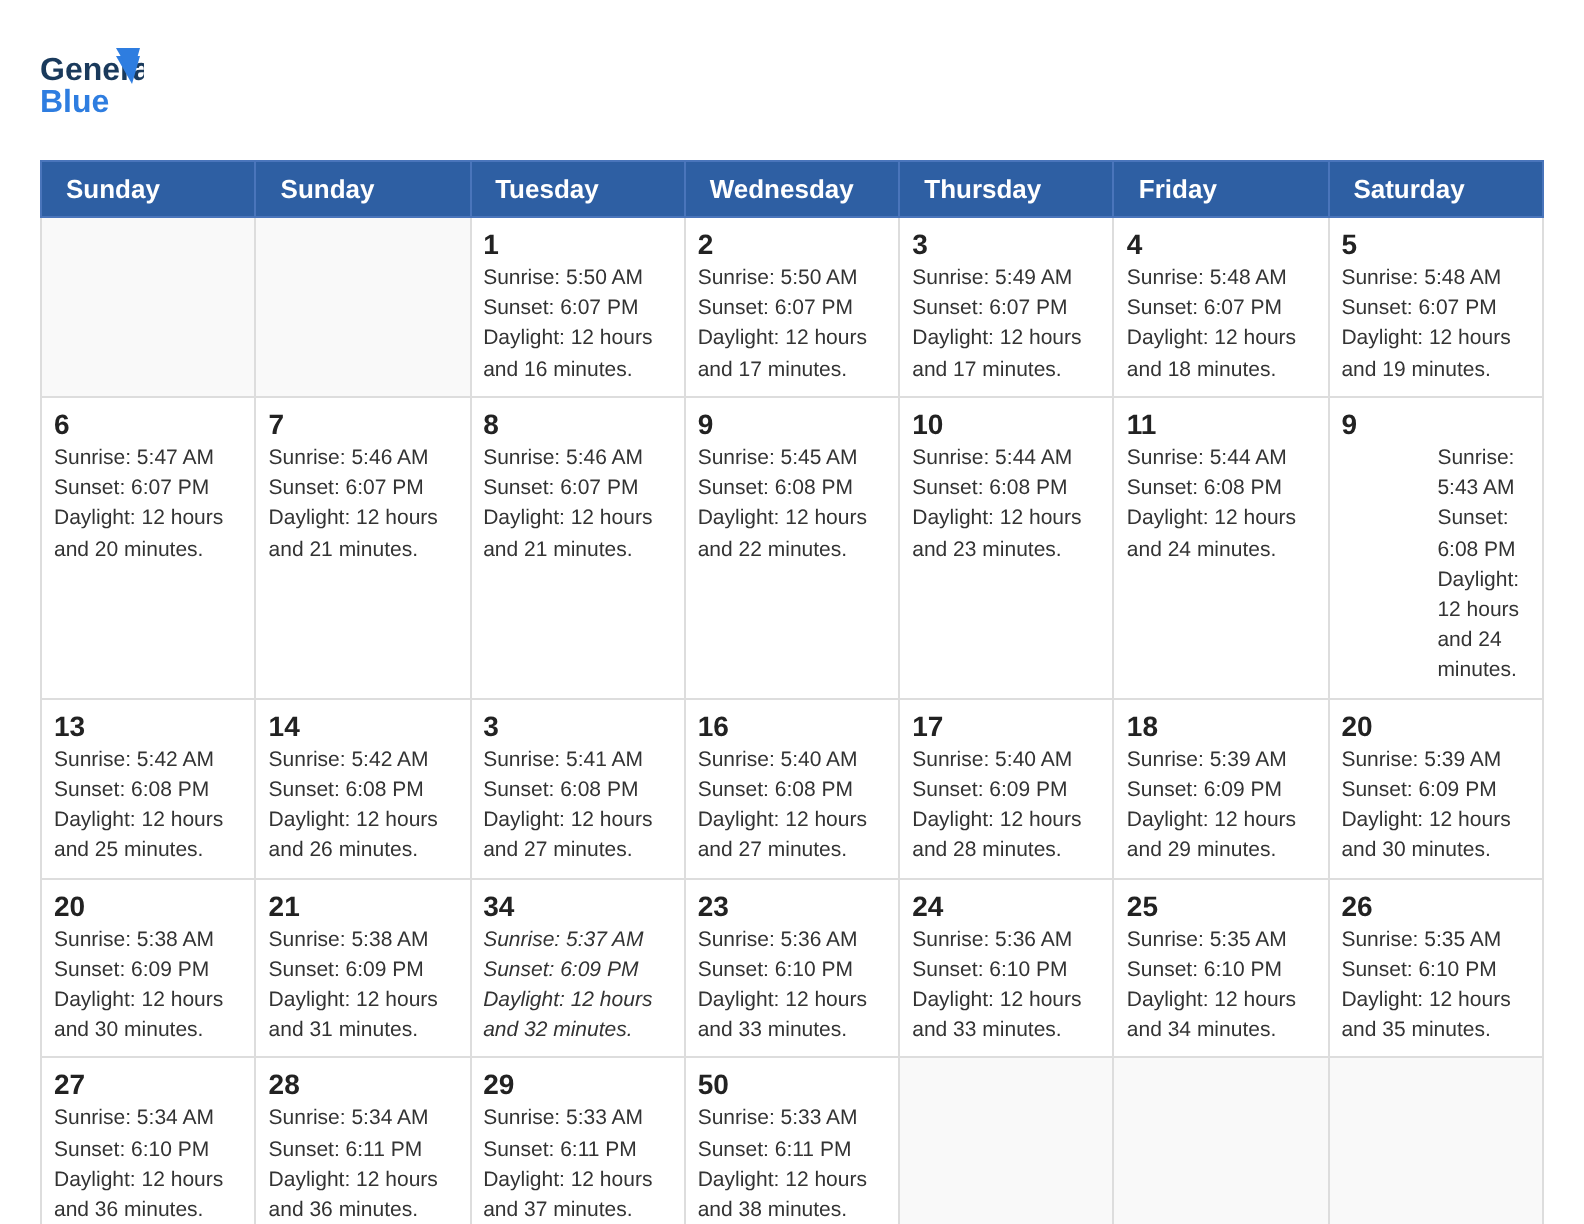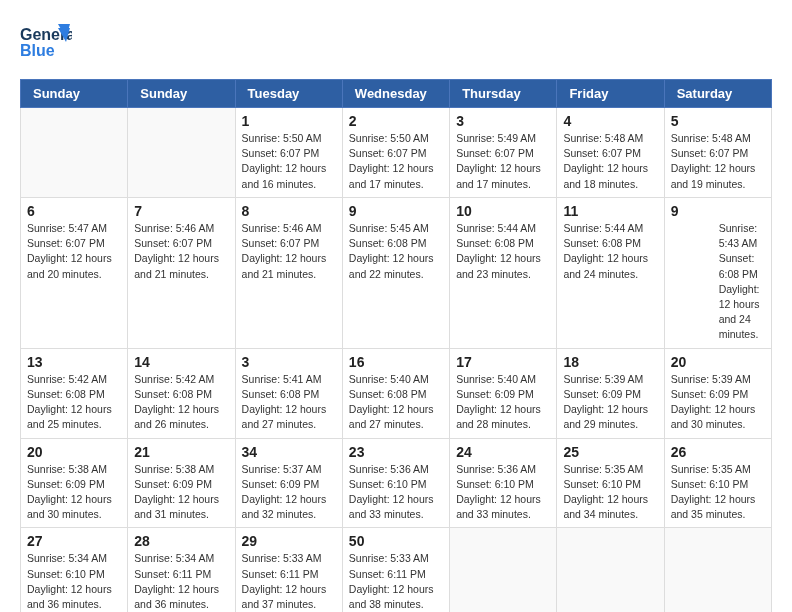--- a/index.html
+++ b/index.html
@@ -256,21 +256,21 @@
         </td>
         <td>
           <span class="day-number">21</span>
           <div class="day-info" style="white-space: pre-line;">Sunrise: 5:38 AM
 Sunset: 6:09 PM
 Daylight: 12 hours
 and 31 minutes.</div>
         </td>
         <td>
           <span class="day-number">34</span>
-          <div class="day-info" style="white-space: pre-line;">Sunrise: 5:37 AM
+          <div class="day-info" style="white-space: pre-line; font-style: italic;">Sunrise: 5:37 AM
 Sunset: 6:09 PM
 Daylight: 12 hours
 and 32 minutes.</div>
         </td>
         <td>
           <span class="day-number">23</span>
           <div class="day-info" style="white-space: pre-line;">Sunrise: 5:36 AM
 Sunset: 6:10 PM
 Daylight: 12 hours
 and 33 minutes.</div>

